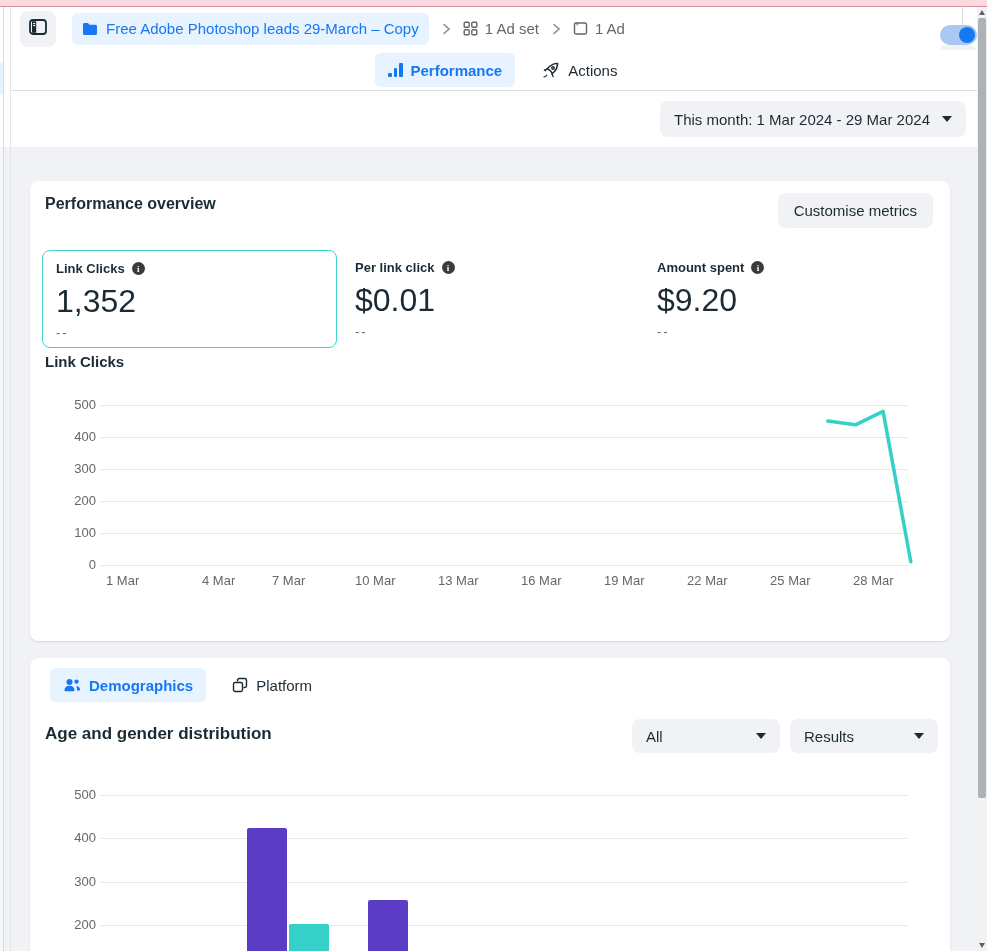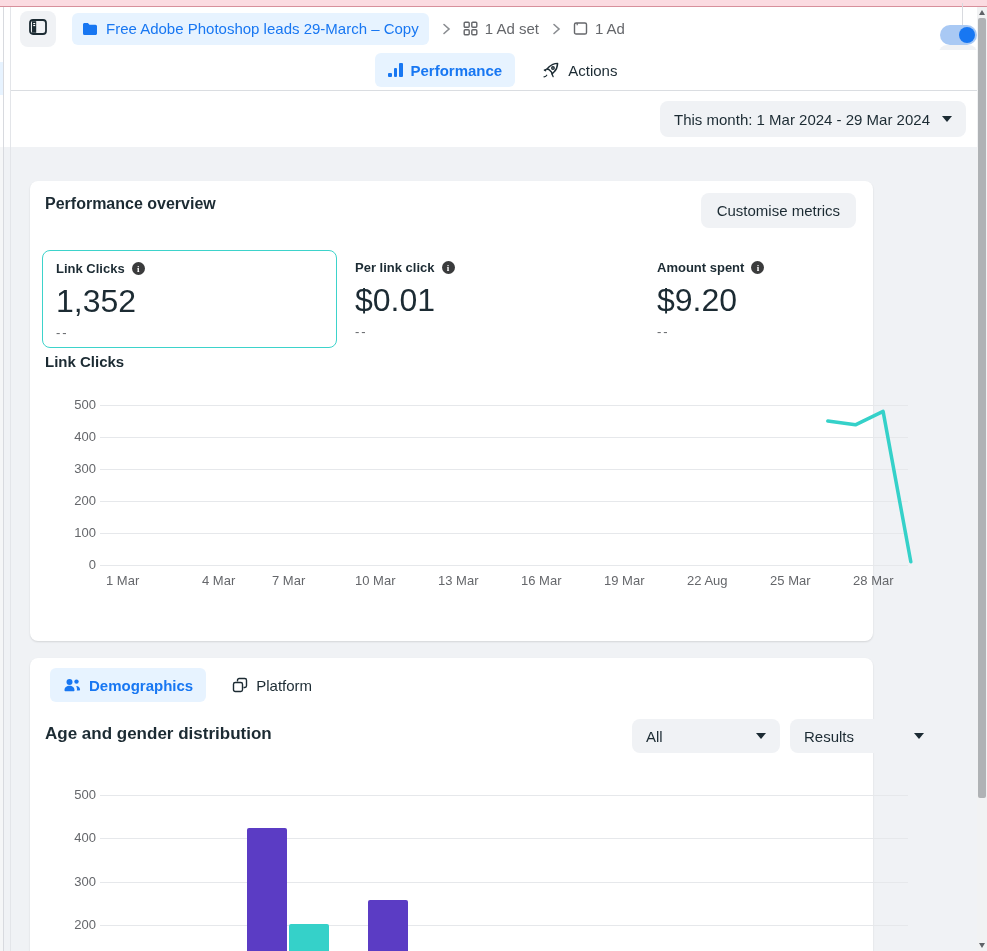--- a/index.html
+++ b/index.html
@@ -36,21 +36,21 @@
   .tabs-row{position:absolute;left:11px;top:50px;width:966px;height:41px;background:#fff;border-bottom:1px solid #DADDE1;display:flex;align-items:center;padding-left:364px;gap:26px;}
   .tab-pill{height:34px;display:flex;align-items:center;gap:8px;padding:0 13px;border-radius:6px;cursor:pointer;font-size:15px;}
   .tab-pill.sel{background:#E7F3FF;color:#1877F2;font-weight:bold;}
   .tab-plain{display:flex;align-items:center;gap:8px;font-size:15px;color:#1C2B33;cursor:pointer;}
 
   .date-row{position:absolute;left:11px;top:91px;width:966px;height:56px;background:#fff;}
   .date-btn{position:absolute;right:11px;top:10px;height:36px;background:#F0F2F5;border-radius:8px;border:none;display:flex;align-items:center;gap:12px;padding:0 14px;font-size:15px;color:#1C2B33;cursor:pointer;font-family:inherit;}
   .caret{width:0;height:0;border-left:5px solid transparent;border-right:5px solid transparent;border-top:6px solid #1C2B33;}
 
   .page{position:absolute;left:11px;top:147px;width:966px;bottom:0;background:#F0F2F5;}
-  .card{position:absolute;left:19px;width:843px;background:#fff;border-radius:8px;box-shadow:0 1px 2px rgba(0,0,0,.12);}
+  .card{position:absolute;left:19px;width:920px;background:#fff;border-radius:8px;box-shadow:0 1px 2px rgba(0,0,0,.12);}
   .card1{top:34px;height:460px;}
   .card2{top:511px;height:640px;}
 
   .card-title{position:absolute;left:15px;top:14px;font-size:16px;font-weight:bold;color:#1C2B33;}
   .gray-btn{background:#F0F2F5;border:none;border-radius:8px;height:35px;padding:8px 16px;font-size:15px;color:#1C2B33;cursor:pointer;font-family:inherit;}
   .customise{position:absolute;right:17px;top:12px;}
 
   .metric{position:absolute;top:69px;height:98px;}
   .metric.sel{border:1.5px solid #3DD3CB;border-radius:8px;cursor:pointer;}
   .metric .lbl{font-size:13px;font-weight:bold;color:#1C2B33;display:flex;align-items:center;}
@@ -234,21 +234,21 @@
         <div class="ylab" style="left: 0px; top: 344px;">100</div>
         <div class="gridline" style="left: 70px; top: 384px; width: 808px;"></div>
         <div class="ylab" style="left: 0px; top: 376px;">0</div>
         <div class="xlab" style="left: 76px; top: 392px;">1 Mar</div>
         <div class="xlab" style="left: 172px; top: 392px;">4 Mar</div>
         <div class="xlab" style="left: 242.02px; top: 392px;">7 Mar</div>
         <div class="xlab" style="left: 325.03px; top: 392px;">10 Mar</div>
         <div class="xlab" style="left: 408.04px; top: 392px;">13 Mar</div>
         <div class="xlab" style="left: 491.05px; top: 392px;">16 Mar</div>
         <div class="xlab" style="left: 574.06px; top: 392px;">19 Mar</div>
-        <div class="xlab" style="left: 657.07px; top: 392px;">22 Aug</div>
+        <div class="xlab" style="left: 657.07px; top: 392px;">22 Mar</div>
         <div class="xlab" style="left: 740.08px; top: 392px;">25 Mar</div>
         <div class="xlab" style="left: 823.09px; top: 392px;">28 Mar</div>
         <svg width="818" height="170" style="position: absolute; left: 70px; top: 224px; overflow: visible;">
           <polyline points="727.8,16.0 755.4,19.8 783.1,6.4 810.8,156.8" fill="none" stroke="#35D1C9" stroke-width="3.5" stroke-linejoin="round" stroke-linecap="round"></polyline>
         </svg>
       </div>
   </div>
 
   <div class="card card2">
     <div class="seg-tabs">

